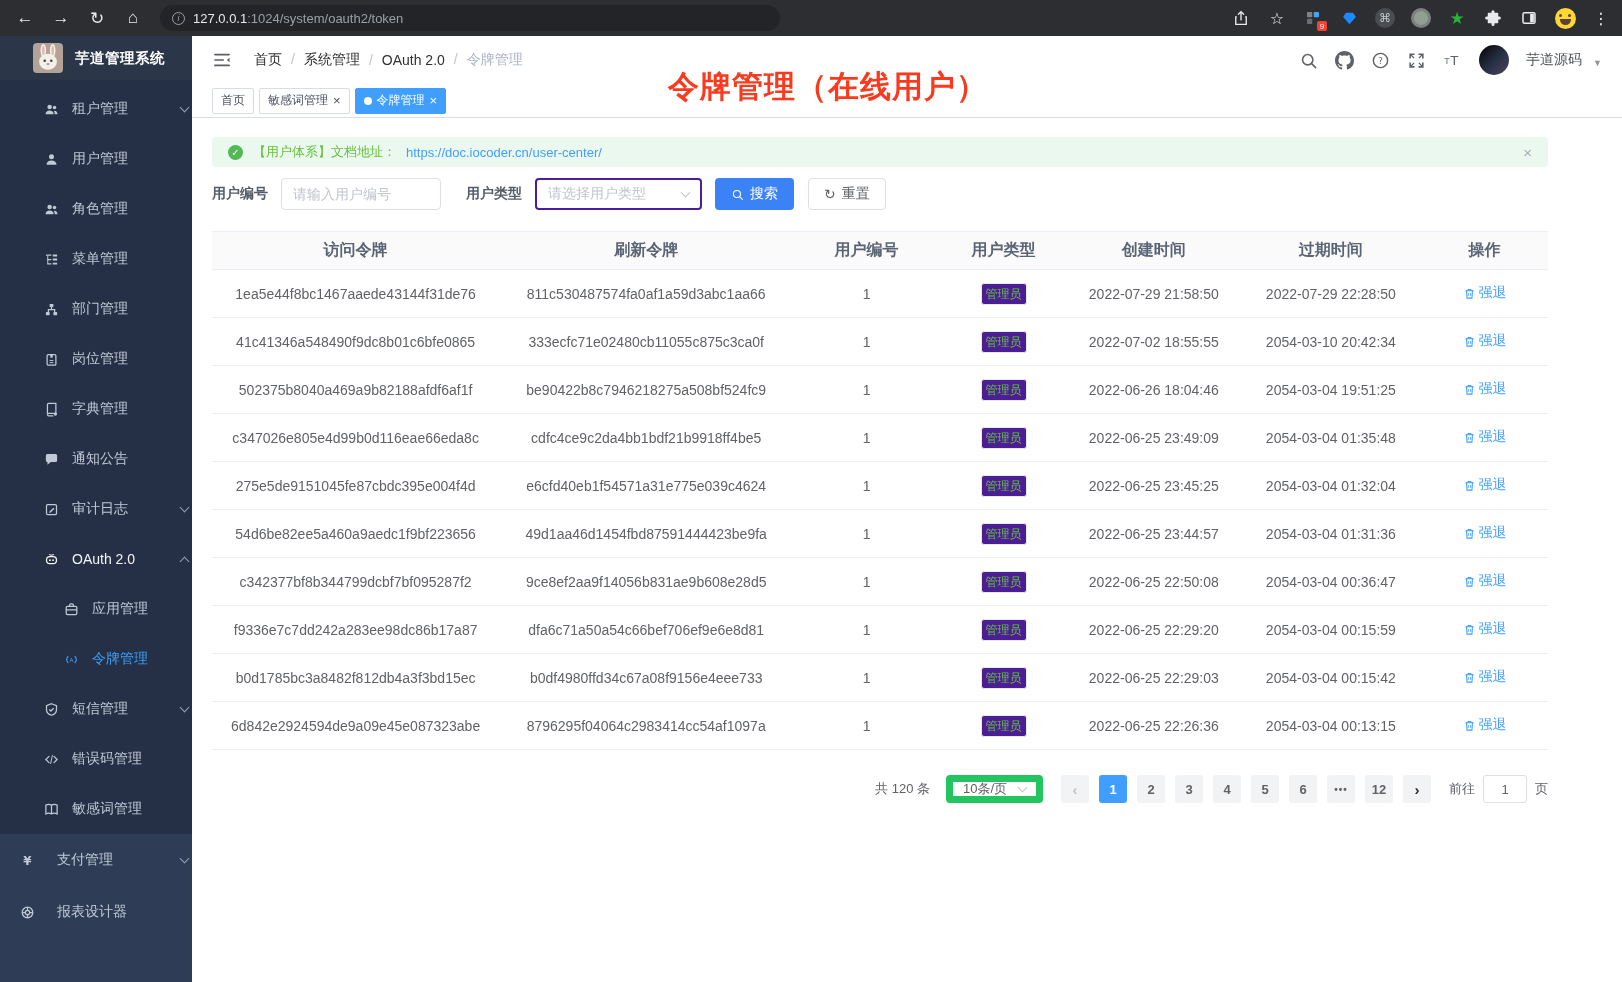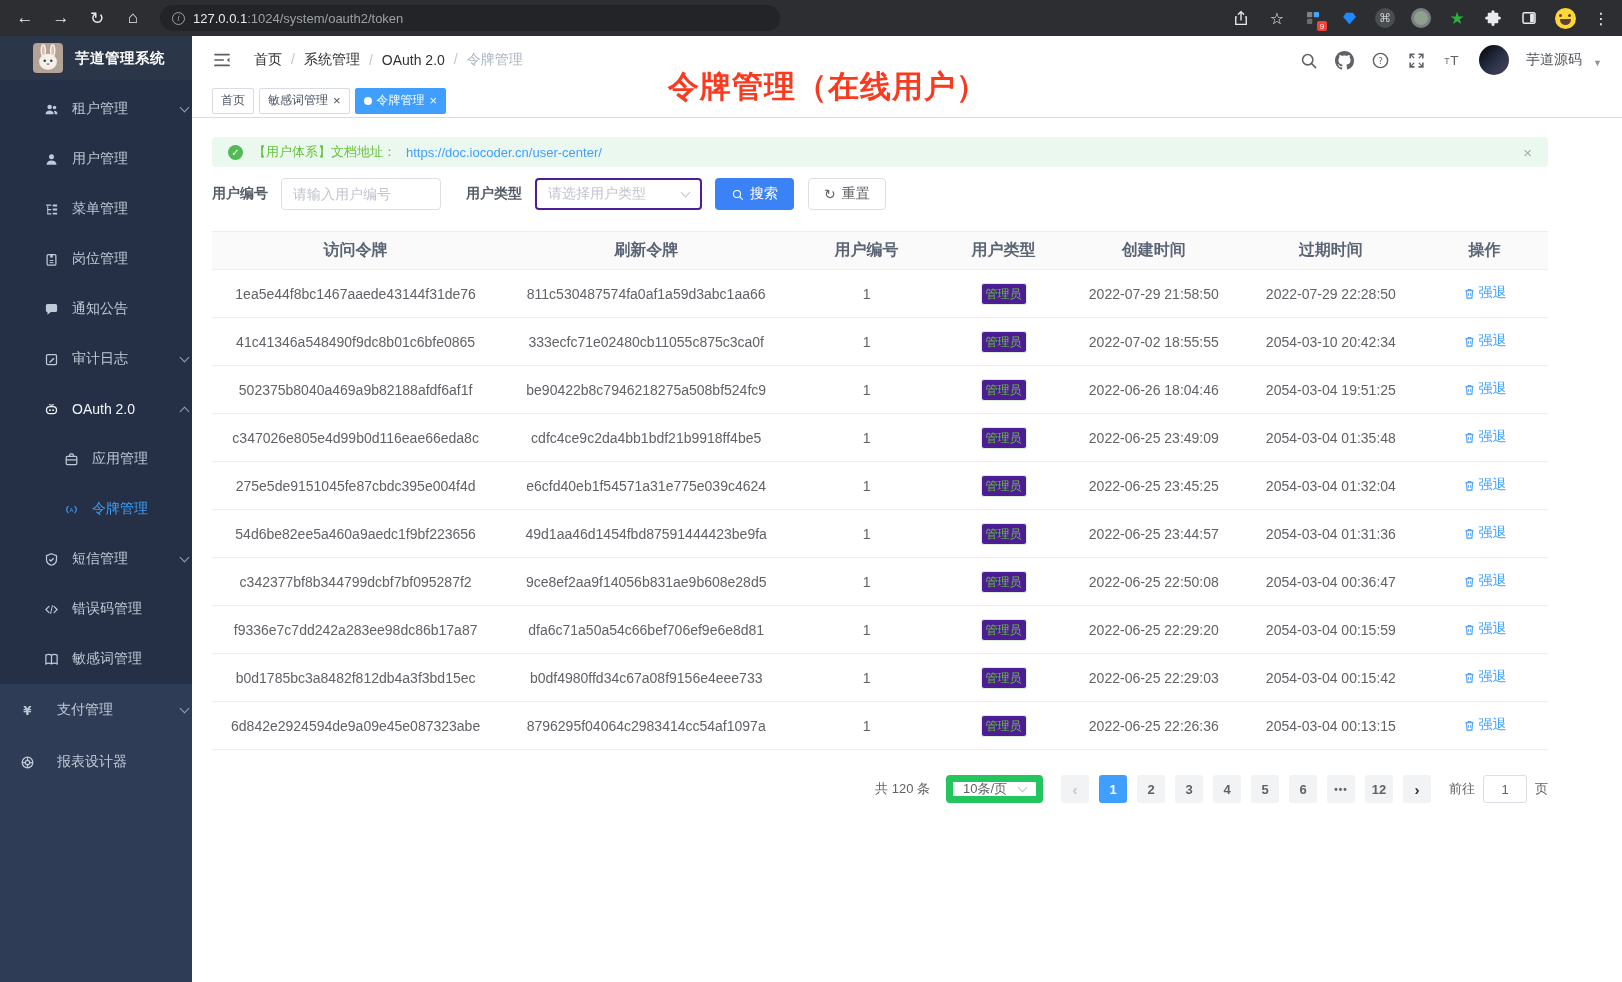--- a/index.html
+++ b/index.html
@@ -315,38 +315,59 @@
           </div>
 
           <div class="m-item">
             <span class="svgi-slot svgi"><svg class="svgi">
                 <use href="#i-user"></use>
               </svg></span>
             <span>用户管理</span>
 
           </div>
 
+          <div class="m-item">
+            <span class="svgi-slot svgi"><svg class="svgi">
+                <use href="#i-users"></use>
+              </svg></span>
+            <span>角色管理</span>
+
+          </div>
 
           <div class="m-item">
             <span class="svgi-slot svgi"><svg class="svgi">
                 <use href="#i-menu"></use>
               </svg></span>
             <span>菜单管理</span>
 
           </div>
 
+          <div class="m-item">
+            <span class="svgi-slot svgi"><svg class="svgi">
+                <use href="#i-dept"></use>
+              </svg></span>
+            <span>部门管理</span>
+
+          </div>
 
           <div class="m-item">
             <span class="svgi-slot svgi"><svg class="svgi">
                 <use href="#i-post"></use>
               </svg></span>
             <span>岗位管理</span>
 
           </div>
 
+          <div class="m-item">
+            <span class="svgi-slot svgi"><svg class="svgi">
+                <use href="#i-dict"></use>
+              </svg></span>
+            <span>字典管理</span>
+
+          </div>
 
           <div class="m-item">
             <span class="svgi-slot svgi"><svg class="svgi">
                 <use href="#i-notice"></use>
               </svg></span>
             <span>通知公告</span>
 
           </div>
 
           <div class="m-item">

